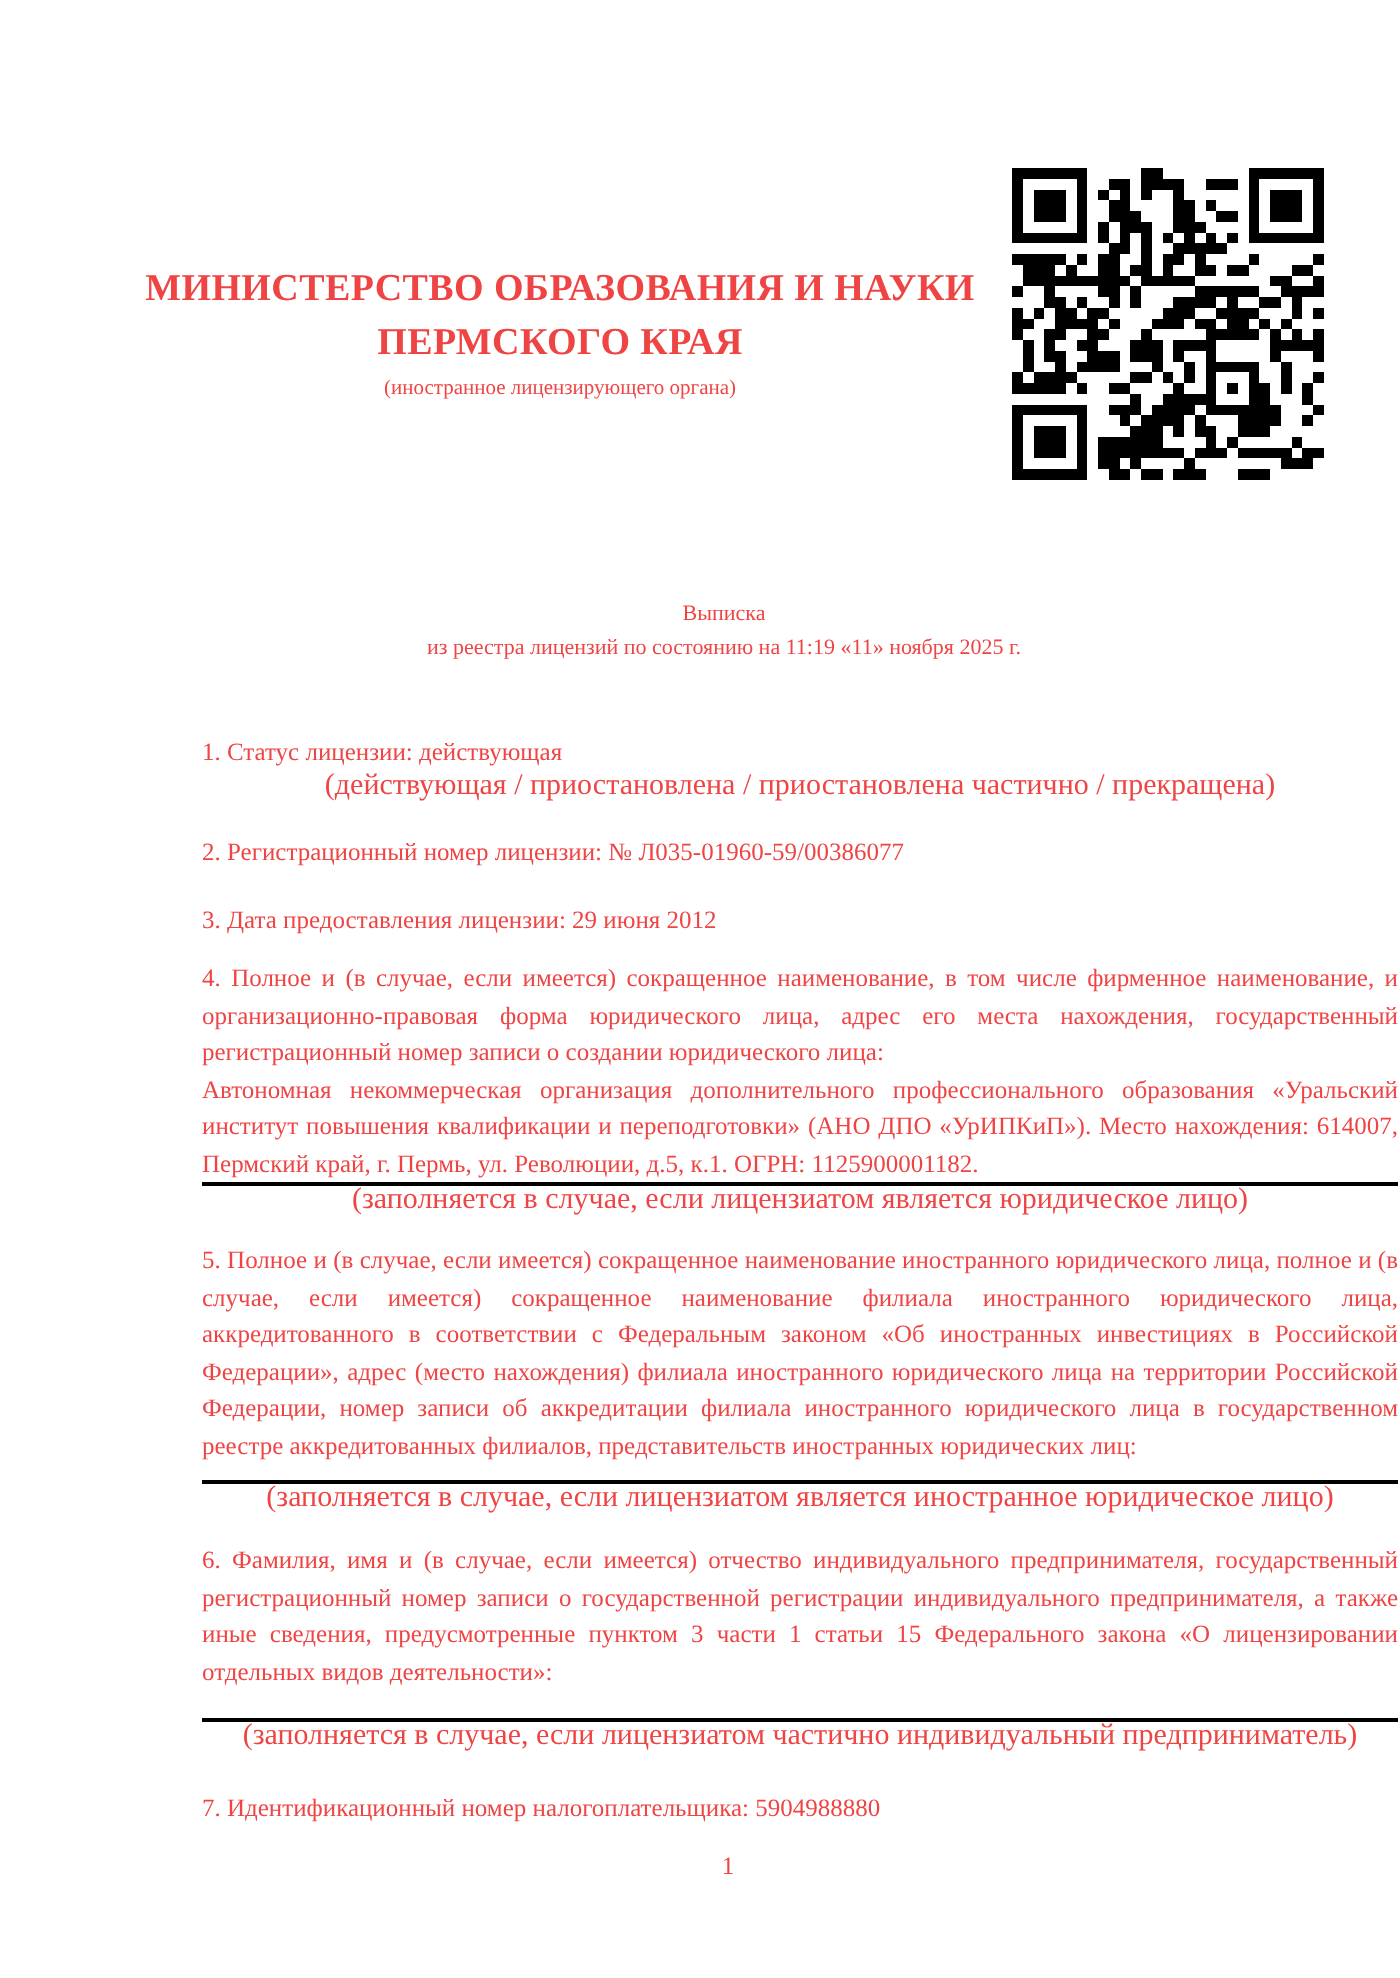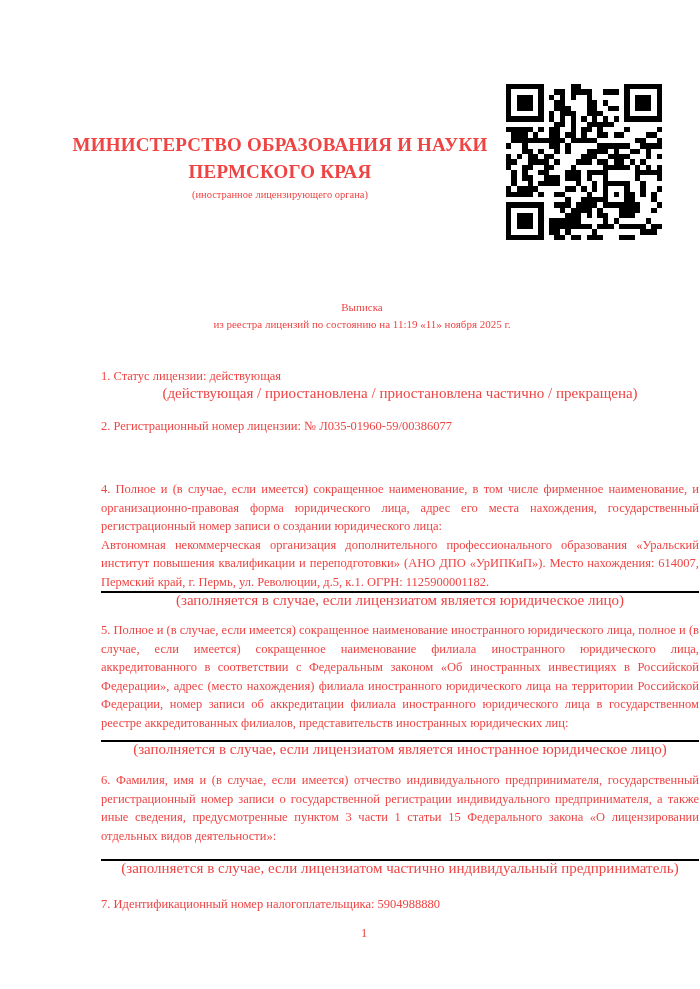--- a/index.html
+++ b/index.html
@@ -509,20 +509,23 @@
 
   <div class="sec sec-1">
     <p>1. Статус лицензии: действующая</p>
     <span class="small-caption">(действующая / приостановлена / приостановлена частично / прекращена)</span>
   </div>
 
   <div class="sec sec-2">
     <p>2. Регистрационный номер лицензии: № Л035-01960-59/00386077</p>
   </div>
 
+  <div class="sec sec-3">
+    <p>3. Дата предоставления лицензии: 29 июня 2012</p>
+  </div>
 
   <div class="sec sec-4">
     <p class="just">4. Полное и (в случае, если имеется) сокращенное наименование, в том числе фирменное наименование, и организационно-правовая форма юридического лица, адрес его места нахождения, государственный регистрационный номер записи о создании юридического лица:</p>
     <p class="just">Автономная некоммерческая организация дополнительного профессионального образования «Уральский институт повышения квалификации и переподготовки» (АНО ДПО «УрИПКиП»). Место нахождения: 614007, Пермский край, г. Пермь, ул. Революции, д.5, к.1. ОГРН: 1125900001182.</p>
     <div class="rule"></div>
     <span class="small-caption">(заполняется в случае, если лицензиатом является юридическое лицо)</span>
   </div>
 
   <div class="sec sec-5">
     <p class="just">5. Полное и (в случае, если имеется) сокращенное наименование иностранного юридического лица, полное и (в случае, если имеется) сокращенное наименование филиала иностранного юридического лица, аккредитованного в соответствии с Федеральным законом «Об иностранных инвестициях в Российской Федерации», адрес (место нахождения) филиала иностранного юридического лица на территории Российской Федерации, номер записи об аккредитации филиала иностранного юридического лица в государственном реестре аккредитованных филиалов, представительств иностранных юридических лиц:</p>

